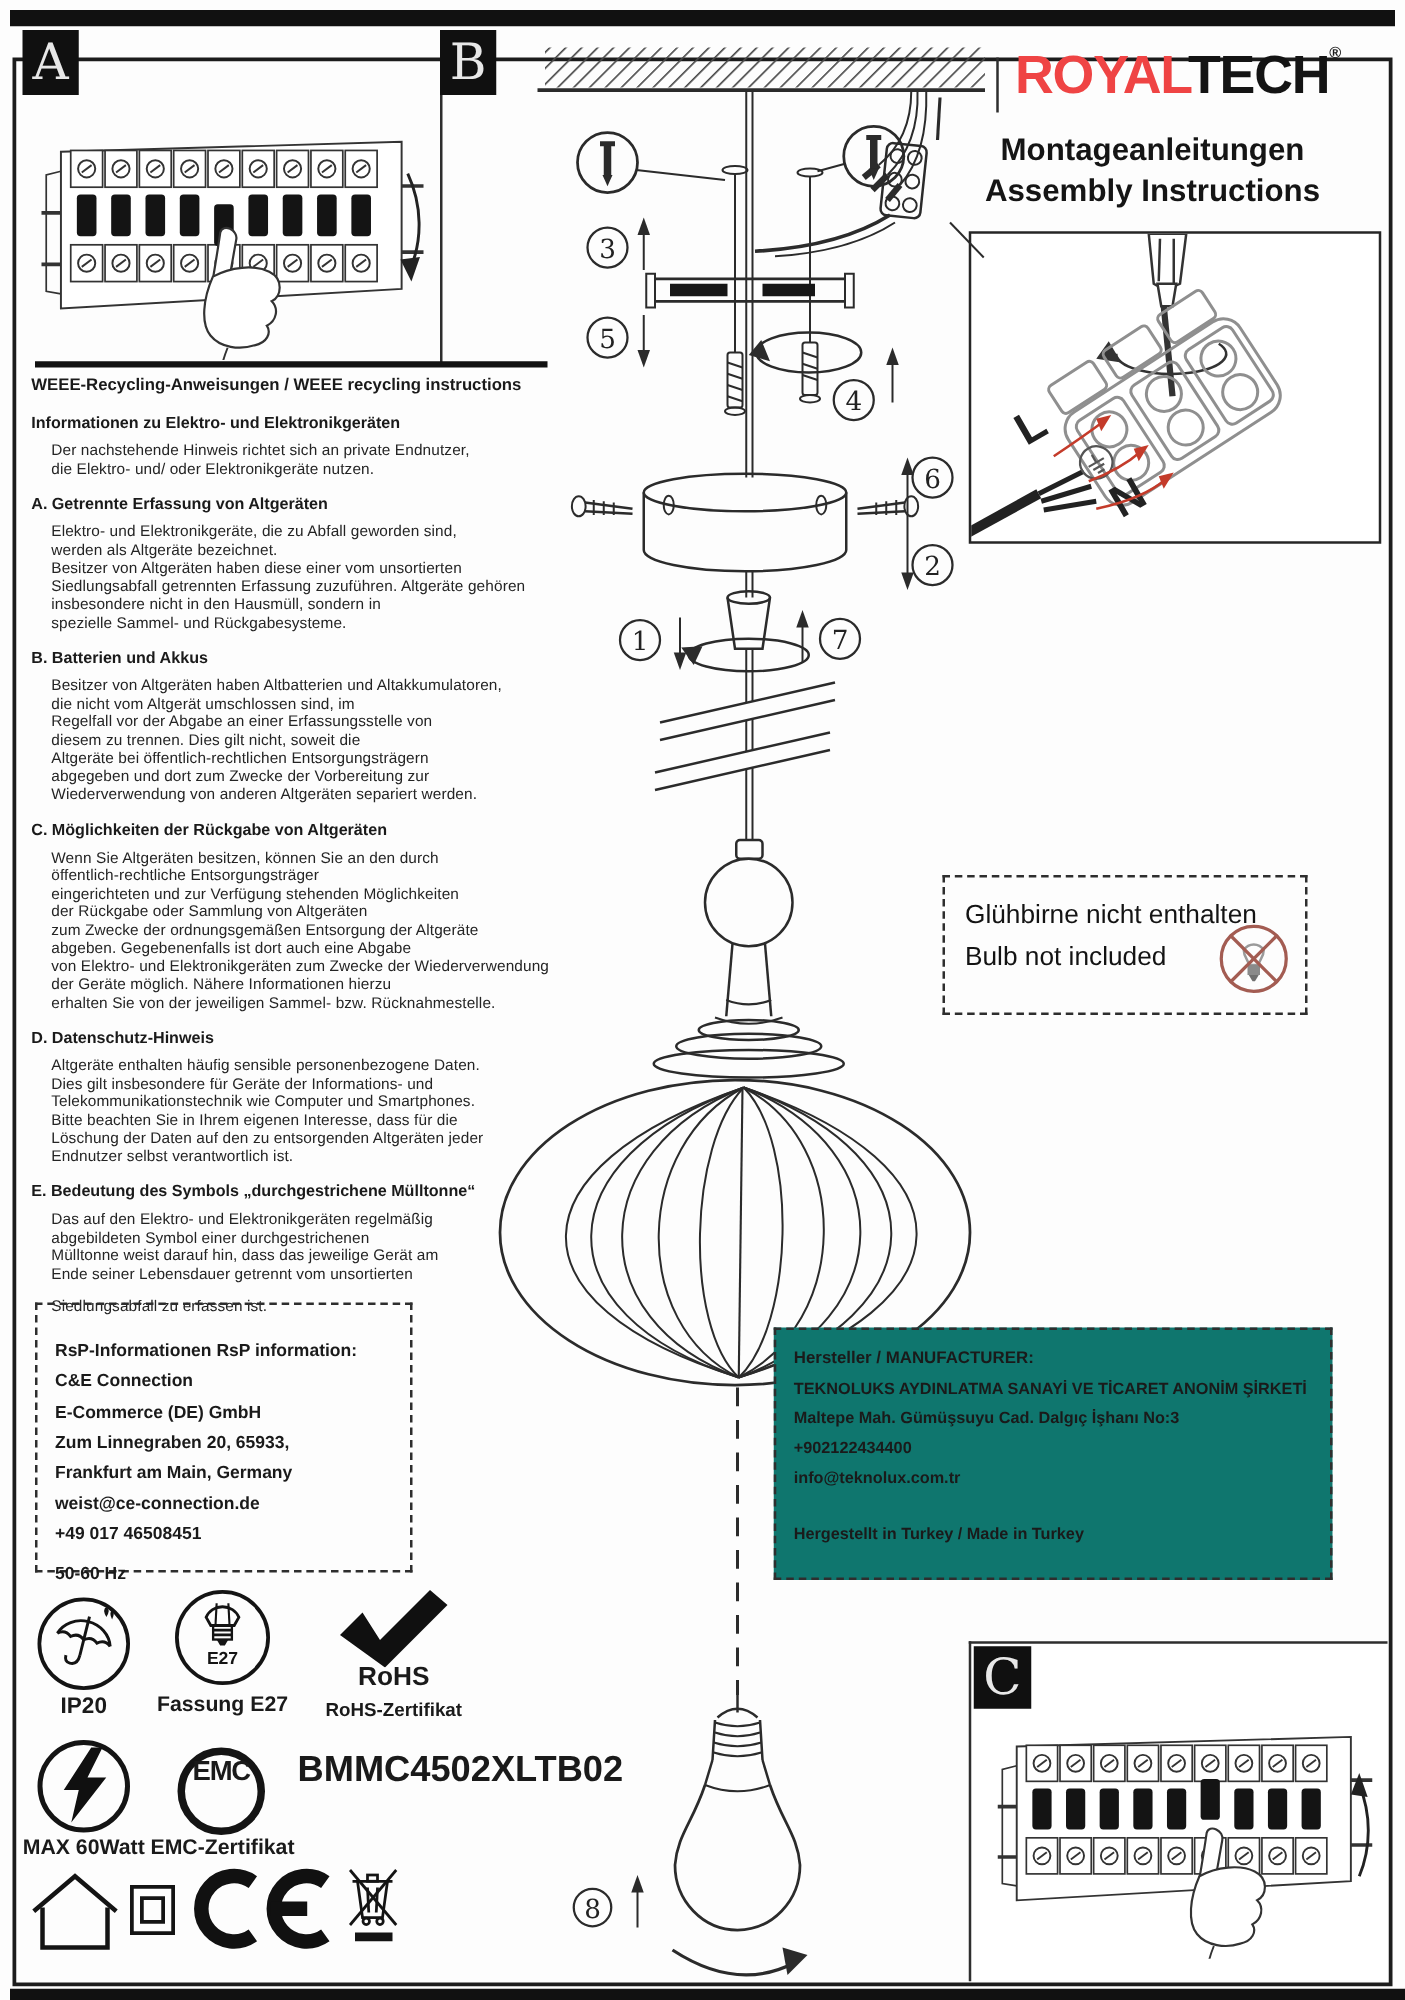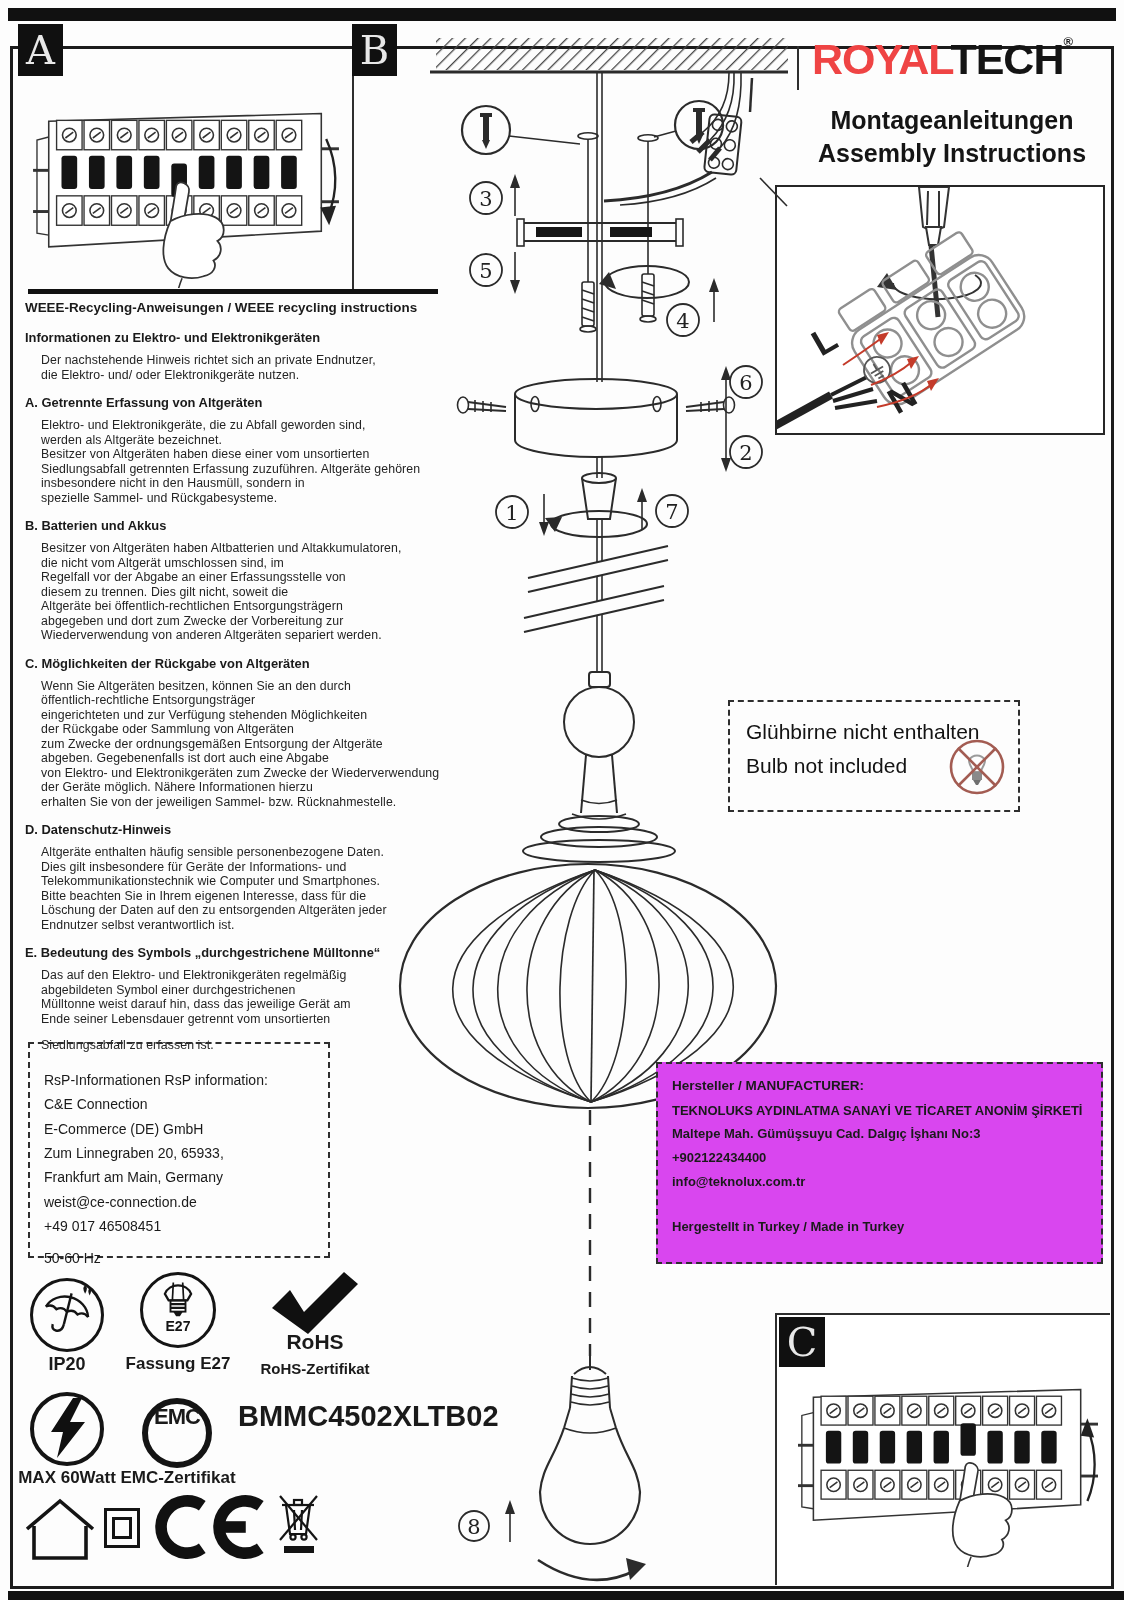--- a/index.html
+++ b/index.html
@@ -17,21 +17,21 @@
   }
   .vline{background:#2e2e2e}
   .logo{font-weight:bold;font-size:43px;letter-spacing:-1px;white-space:nowrap}
   .logo .reg{font-size:13px;vertical-align:28px;letter-spacing:0}
   .mtitle{font-size:25px;font-weight:bold;line-height:1.32;text-align:center;color:#151515}
   .w-wrap{width:418px}
   .w-head{font-size:13.4px;font-weight:bold;margin:0 0 15px 0}
   .w-title{font-size:12.9px;font-weight:bold;margin:13px 0 8px 0}
   .w-body{font-size:12.3px;line-height:1.18;white-space:pre-line;color:#242424;letter-spacing:.1px;margin:0 0 4px 16px}
   .dashed{border:2px dashed #2e2e2e;box-sizing:border-box}
-  .rsp{padding:24px 14px;font-size:14px;font-weight:normal;line-height:1.74}
+  .rsp{padding:24px 14px;font-size:14px;font-weight:bold;line-height:1.74}
   .rsp .hz{margin-top:7px}
   .man{padding:10px 14px;font-size:13px;font-weight:bold;line-height:1.82}
   .man .mh{font-size:13.5px}
   .man .mf{margin-top:22px}
   .notice{padding:13px 16px;font-size:21px;line-height:1.62;color:#131313}
   .cert-label{font-weight:bold;text-align:center}
   .circle-icon{border-radius:50%;box-sizing:border-box;display:flex;justify-content:center}
   .model{font-size:29px;font-weight:bold;letter-spacing:0}
   .panelC{border-left:2px solid #2e2e2e;border-top:2px solid #2e2e2e;box-sizing:border-box;background:#fff}
   svg{display:block}
@@ -47,21 +47,21 @@
 
 <div class="abs vline" style="left:352px;top:46px;width:2px;height:246px"></div>
 <div class="abs bar" style="left:28px;top:289px;width:410px;height:5px"></div>
 <div class="abs vline" style="left:797px;top:46px;width:2px;height:44px"></div>
 
 <div class="abs label-box" style="left:18px;top:24px;width:45px;height:52px">A</div>
 <div class="abs label-box" style="left:352px;top:24px;width:45px;height:52px">B</div>
 
 <div class="abs logo" style="left:812px;top:34px"><span style="color:#ef4444">ROYAL</span><span style="color:#141414">TECH</span><span class="reg">®</span></div>
 
-<div class="abs mtitle" style="left:800px;top:104px;width:304px">
+<div class="abs mtitle" style="left:770px;top:104px;width:304px">
   <div>Montageanleitungen</div>
   <div>Assembly Instructions</div>
 </div>
 
 <svg class="abs" style="left:33px;top:88px" width="306" height="200" viewBox="0 0 312 204">
   <defs>
     <g id="bkA-t">
       <rect x="0" y="0" width="26" height="30" fill="#fff" stroke="#333" stroke-width="1.4"></rect>
       <circle cx="13" cy="15" r="7" fill="none" stroke="#333" stroke-width="1.6"></circle>
       <line x1="9" y1="18" x2="17" y2="12" stroke="#333" stroke-width="1.6"></line>
@@ -412,21 +412,21 @@
     </g>
     <g>
       <circle cx="116" cy="1496" r="15" stroke-width="1.8"></circle>
       <text class="stepnum" x="116" y="1504" text-anchor="middle" fill="#222" stroke="none">8</text>
       <line x1="152" y1="1512" x2="152" y2="1478"></line>
       <polygon points="147,1484 152,1470 157,1484" fill="#2b2b2b" stroke="none"></polygon>
     </g>
   </g>
 </svg>
 
-<div class="abs dashed notice" style="left:728px;top:700px;width:292px;height:112px">
+<div class="abs dashed notice" style="left:754px;top:700px;width:292px;height:112px">
   <div>Glühbirne nicht enthalten</div>
   <div>Bulb not included</div>
   <svg class="abs" style="right:12px;top:36px" width="58" height="58" viewBox="0 0 58 58">
     <circle cx="29" cy="29" r="26" fill="none" stroke="#A35C52" stroke-width="2.6"></circle>
     <path d="M21,22 A10,11 0 0 1 37,22 C37,28 33,30 33,34 L25,34 C25,30 21,28 21,22 Z" fill="none" stroke="#9a9a9a" stroke-width="2"></path>
     <rect x="24" y="34" width="10" height="8" fill="#8a8a8a"></rect>
     <path d="M25,42 L33,42 L30,47 L28,47 Z" fill="#6f6f6f"></path>
     <line x1="10" y1="10" x2="48" y2="48" stroke="#A35C52" stroke-width="2.6"></line>
     <line x1="48" y1="10" x2="10" y2="48" stroke="#A35C52" stroke-width="2.6"></line>
   </svg>
@@ -436,21 +436,21 @@
   <div>RsP-Informationen RsP information:</div>
   <div>C&amp;E Connection</div>
   <div>E-Commerce (DE) GmbH</div>
   <div>Zum Linnegraben 20, 65933,</div>
   <div>Frankfurt am Main, Germany</div>
   <div>weist@ce-connection.de</div>
   <div>+49 017 46508451</div>
   <div class="hz">50-60 Hz</div>
 </div>
 
-<div class="abs dashed man" style="left:656px;top:1062px;width:447px;height:202px;background:#d946ef">
+<div class="abs dashed man" style="left:619px;top:1062px;width:447px;height:202px;background:#0f766e">
   <div class="mh">Hersteller / MANUFACTURER:</div>
   <div>TEKNOLUKS AYDINLATMA SANAYİ VE TİCARET ANONİM ŞİRKETİ</div>
   <div>Maltepe Mah. Gümüşsuyu Cad. Dalgıç İşhanı No:3</div>
   <div>+902122434400</div>
   <div>info@teknolux.com.tr</div>
   <div class="mf">Hergestellt in Turkey / Made in Turkey</div>
 </div>
 
 <div class="abs circle-icon" style="left:30px;top:1278px;width:74px;height:74px;border:3.5px solid #141414">
   <svg width="58" height="58" viewBox="0 0 64 64">

